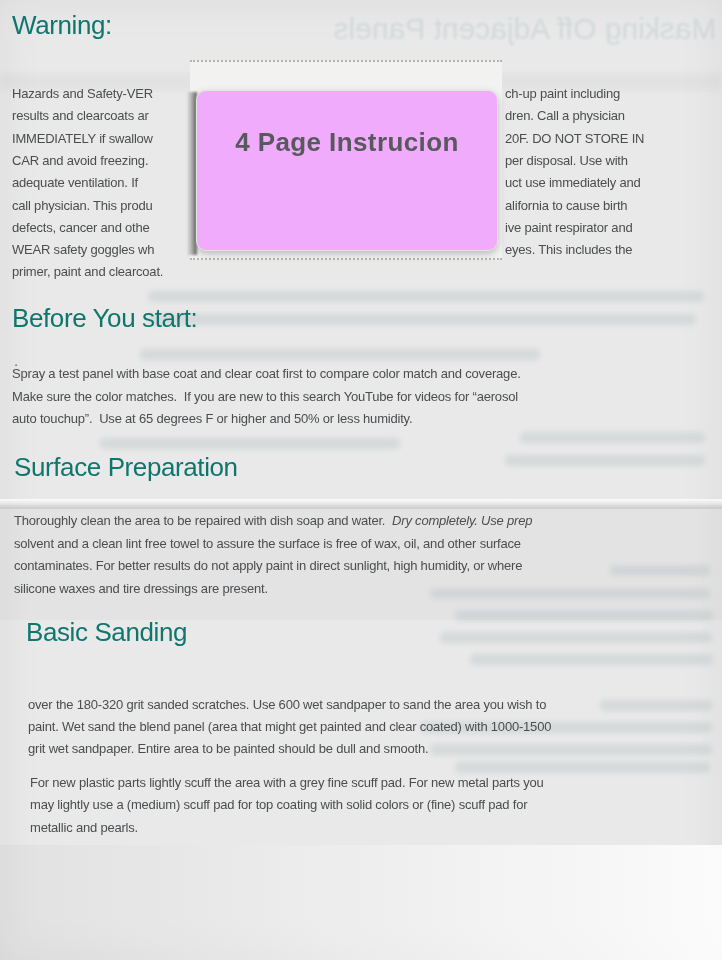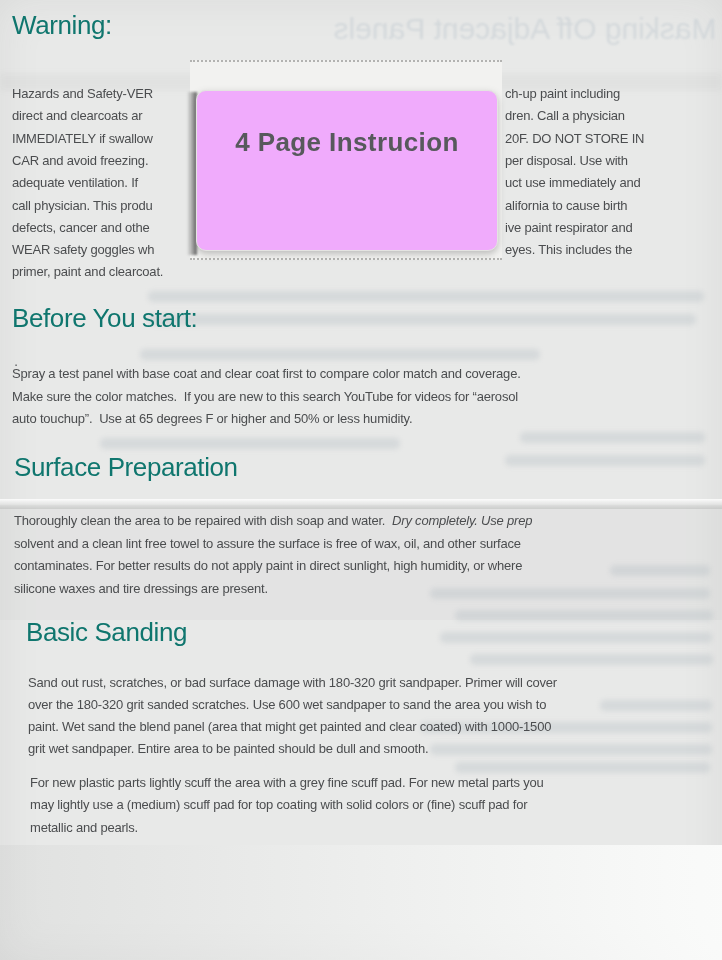--- a/index.html
+++ b/index.html
@@ -87,21 +87,21 @@
   <div class="ghost-line" style="left:440px; top:632px; width:272px;"></div>
   <div class="ghost-line" style="left:470px; top:654px; width:243px;"></div>
   <div class="ghost-line" style="left:600px; top:700px; width:112px;"></div>
   <div class="ghost-line" style="left:420px; top:722px; width:292px;"></div>
   <div class="ghost-line" style="left:430px; top:744px; width:282px;"></div>
   <div class="ghost-line" style="left:455px; top:762px; width:255px;"></div>
 
   <div class="heading" style="left:12px; top:10px;">Warning:</div>
 
   <div class="line" style="left:12px; top:86px;">Hazards and Safety-VER</div>
-  <div class="line" style="left:12px; top:108px;">direct and clearcoats ar</div>
+  <div class="line" style="left:12px; top:108px;">results and clearcoats ar</div>
   <div class="line" style="left:12px; top:131px;">IMMEDIATELY if swallow</div>
   <div class="line" style="left:12px; top:153px;">CAR and avoid freezing.</div>
   <div class="line" style="left:12px; top:175px;">adequate ventilation. If</div>
   <div class="line" style="left:12px; top:198px;">call physician. This produ</div>
   <div class="line" style="left:12px; top:220px;">defects, cancer and othe</div>
   <div class="line" style="left:12px; top:242px;">WEAR safety goggles wh</div>
   <div class="line" style="left:12px; top:264px;">primer, paint and clearcoat.</div>
 
   <div class="line" style="left:505px; top:86px;">ch-up paint including</div>
   <div class="line" style="left:505px; top:108px;">dren. Call a physician</div>
@@ -124,21 +124,20 @@
   <div class="line" style="left:12px; top:389px;">Make sure the color matches.  If you are new to this search YouTube for videos for “aerosol</div>
   <div class="line" style="left:12px; top:411px;">auto touchup”.  Use at 65 degrees F or higher and 50% or less humidity.</div>
 
   <div class="heading" style="left:14px; top:452px;">Surface Preparation</div>
   <div class="line" style="left:14px; top:513px;"><span>Thoroughly clean the area to be repaired with dish soap and water.  </span><span class="italic">Dry completely. Use prep</span></div>
   <div class="line" style="left:14px; top:536px;">solvent and a clean lint free towel to assure the surface is free of wax, oil, and other surface</div>
   <div class="line" style="left:14px; top:558px;">contaminates. For better results do not apply paint in direct sunlight, high humidity, or where</div>
   <div class="line" style="left:14px; top:581px;">silicone waxes and tire dressings are present.</div>
 
   <div class="heading" style="left:26px; top:617px;">Basic Sanding</div>
-  <div class="line" style="left:28px; top:675px;">Sand out rust, scratches, or bad surface damage with 180-320 grit sandpaper. Primer will cover</div>
   <div class="line" style="left:28px; top:697px;">over the 180-320 grit sanded scratches. Use 600 wet sandpaper to sand the area you wish to</div>
   <div class="line" style="left:28px; top:719px;">paint. Wet sand the blend panel (area that might get painted and clear coated) with 1000-1500</div>
   <div class="line" style="left:28px; top:741px;">grit wet sandpaper. Entire area to be painted should be dull and smooth.</div>
 
   <div class="line" style="left:30px; top:775px;">For new plastic parts lightly scuff the area with a grey fine scuff pad. For new metal parts you</div>
   <div class="line" style="left:30px; top:797px;">may lightly use a (medium) scuff pad for top coating with solid colors or (fine) scuff pad for</div>
   <div class="line" style="left:30px; top:820px;">metallic and pearls.</div>
 
 </div>
 

